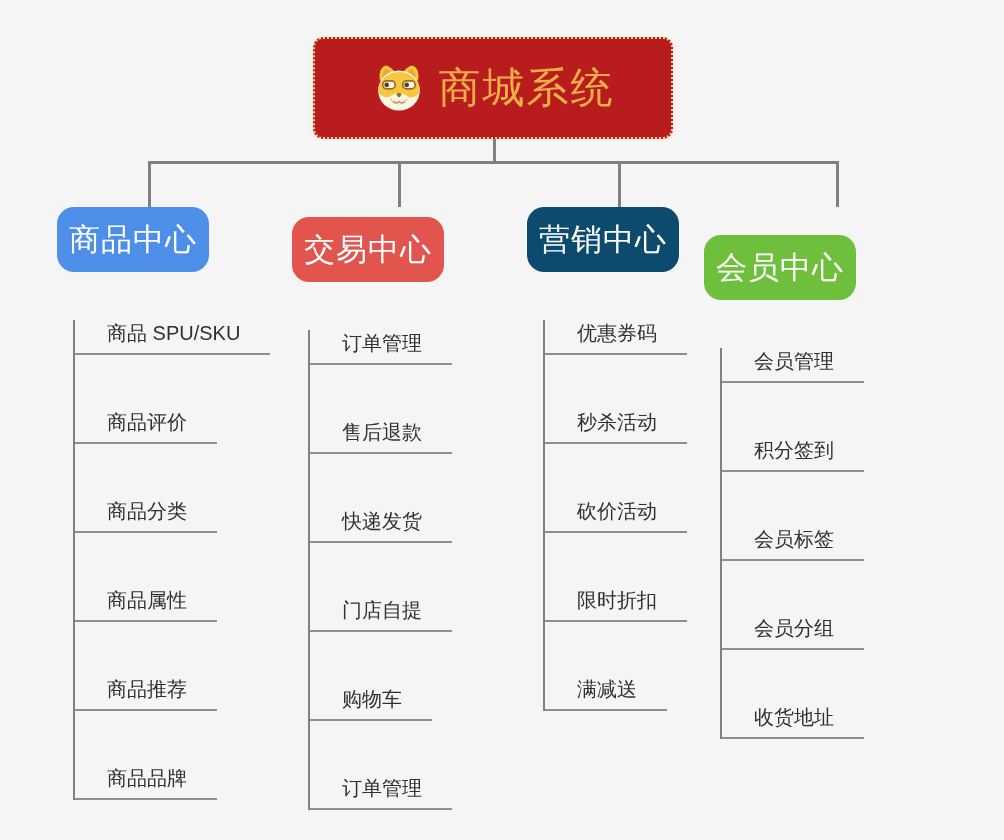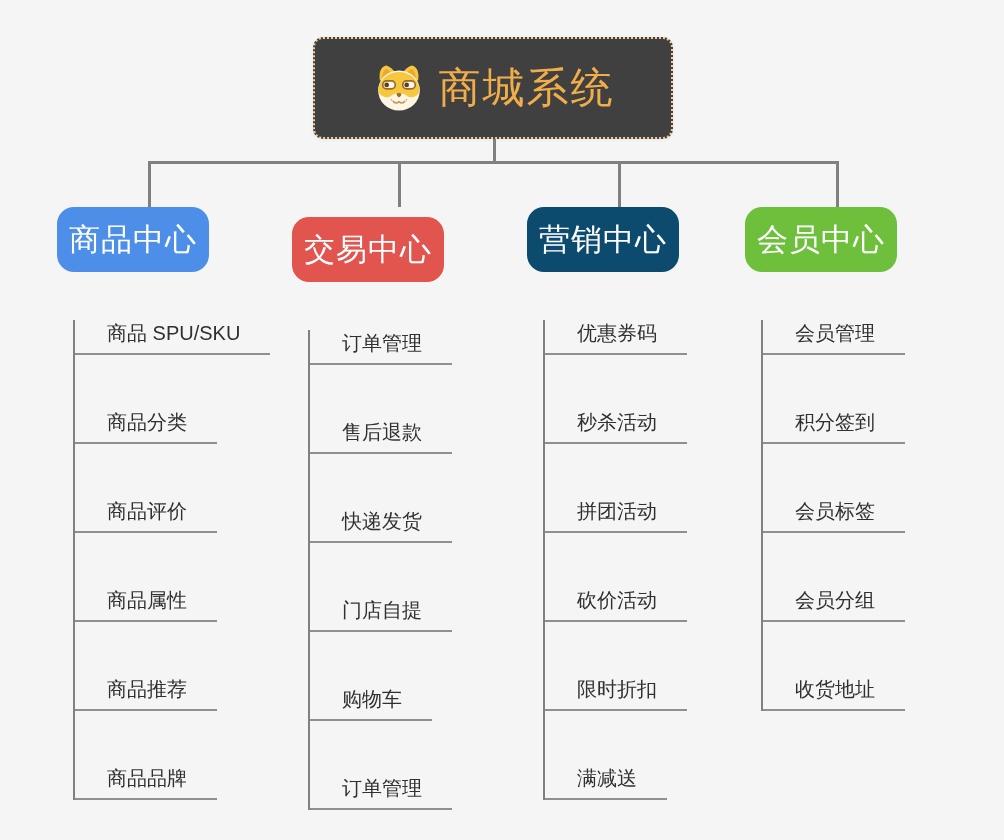--- a/index.html
+++ b/index.html
@@ -5,36 +5,36 @@
   html,body { margin:0; padding:0; }
   .canvas {
     position:relative; width:1004px; height:840px;
     background:#f5f5f5; overflow:hidden;
     font-family:"Liberation Sans","DejaVu Sans",sans-serif;
   }
 
   
   .root-node {
     position:absolute; left:313px; top:37px; width:360px; height:102px;
-    background:#404040; border:2px dotted #f5cf92; border-radius:10px;
+    background:#b91c1c; border:2px dotted #f5cf92; border-radius:10px;
     box-sizing:border-box; display:flex; align-items:center; justify-content:center;
     gap:13px; box-shadow:0 1px 4px rgba(0,0,0,0.05);
   }
   .root-title { font-size:42px; color:#f0ad49; letter-spacing:2px; white-space:nowrap; }
 
   
   .cline { position:absolute; background:#808080; }
   .root-trunk { left:493px; top:139px; width:3px; height:24px; }
   .h-line     { left:148px; top:161px; width:690px; height:3px; }
   .drop       { top:161px; width:3px; height:46px; }
   .drop-1 { left:148px; } .drop-2 { left:398px; } .drop-3 { left:618px; } .drop-4 { left:836px; }
 
   
   .branch { position:absolute; top:207px; width:186px; }
-  .branch-1 { left:57px; } .branch-2 { left:292px;margin-top:10px; } .branch-3 { left:527px; } .branch-4 { left:745px; }
+  .branch-1 { left:57px; } .branch-2 { left:292px;margin-top:10px; } .branch-3 { left:527px; } .branch-4 { left:704px;margin-top:28px; }
   .branch-box {
     width:152px; height:65px; border-radius:17px; color:#ffffff; font-size:31px;
     display:flex; align-items:center; justify-content:center; letter-spacing:1px;
     box-sizing:border-box; white-space:nowrap;
   }
   .children {
     list-style:none; margin:0 0 0 16px; padding:0;
     border-left:2px solid #808080;
   }
   .children li {
@@ -73,22 +73,22 @@
   <div class="cline h-line"></div>
   <div class="cline drop drop-1"></div>
   <div class="cline drop drop-2"></div>
   <div class="cline drop drop-3"></div>
   <div class="cline drop drop-4"></div>
 
   <div class="branch branch-1">
     <div class="branch-box" style="background: rgb(77, 143, 232);">商品中心</div>
     <ul class="children">
       <li>商品 SPU/SKU</li>
+      <li>商品评价</li>
       <li>商品分类</li>
-      <li>商品评价</li>
       <li>商品属性</li>
       <li>商品推荐</li>
       <li>商品品牌</li>
     </ul>
   </div>
 
   <div class="branch branch-2">
     <div class="branch-box" style="background: rgb(226, 84, 78);">交易中心</div>
     <ul class="children">
       <li>订单管理</li>
@@ -98,21 +98,20 @@
       <li>购物车</li>
       <li>订单管理</li>
     </ul>
   </div>
 
   <div class="branch branch-3">
     <div class="branch-box" style="background: #0c4a6e;">营销中心</div>
     <ul class="children">
       <li>优惠券码</li>
       <li>秒杀活动</li>
-      <li>拼团活动</li>
       <li>砍价活动</li>
       <li>限时折扣</li>
       <li>满减送</li>
     </ul>
   </div>
 
   <div class="branch branch-4">
     <div class="branch-box" style="background: rgb(110, 192, 60);">会员中心</div>
     <ul class="children">
       <li>会员管理</li>

